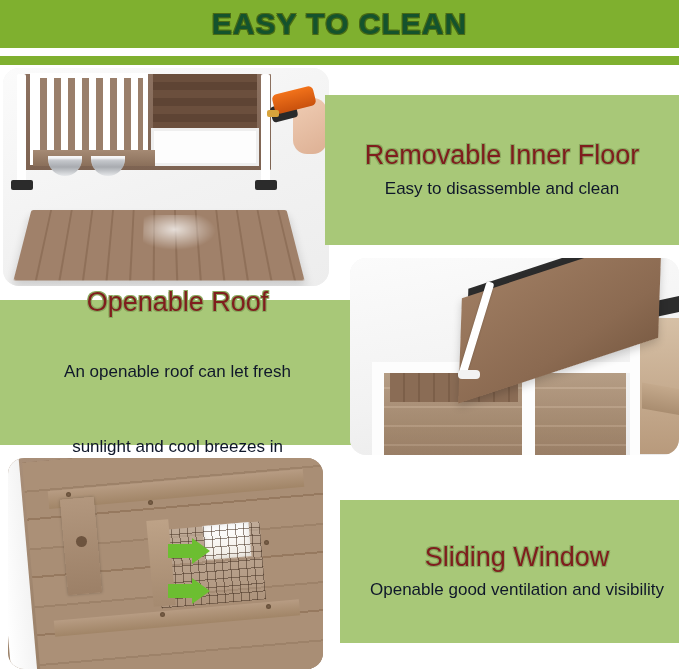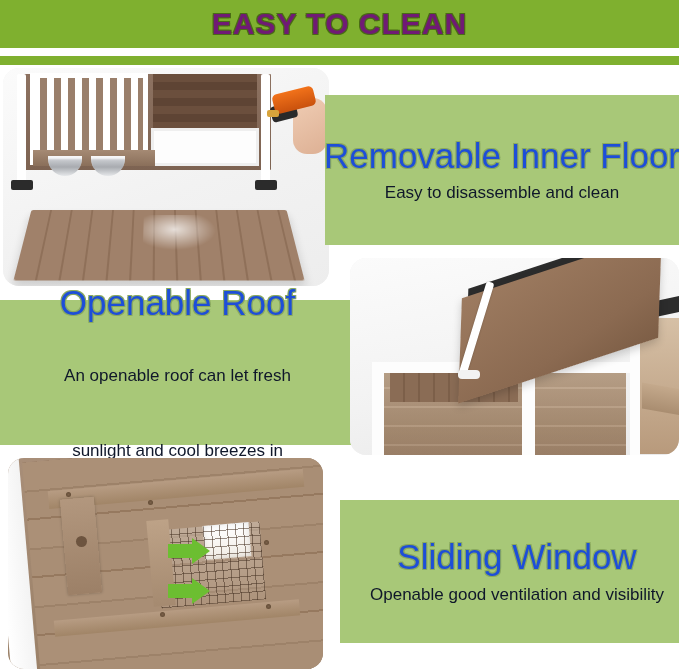--- a/index.html
+++ b/index.html
@@ -9,40 +9,40 @@
     font-family:"Liberation Sans", sans-serif;
     position:relative;
   }
   
   .header-banner{
     position:absolute;left:0;top:0;width:679px;height:48px;
     background:#7fb02f;
     display:flex;align-items:center;justify-content:center;
   }
   .header-title{
-    font-size:30px;font-weight:bold;color:#701a75;letter-spacing:1px;
+    font-size:30px;font-weight:bold;color:#14532d;letter-spacing:1px;
     text-shadow:
       -1px -1px 0 #4a6b15, 1px -1px 0 #4a6b15,
       -1px  1px 0 #4a6b15, 1px  1px 0 #4a6b15;
   }
   .header-rule{
     position:absolute;left:0;top:56px;width:679px;height:9px;background:#7fb02f;
   }
 
   
   .photo-panel{
     position:absolute;overflow:hidden;background:#f4f4f4;
     border-radius:16px;
   }
   .green-panel{
     position:absolute;background:#a8c878;
     display:flex;flex-direction:column;align-items:center;justify-content:center;
   }
   .gp-title{
-    color:#1d4ed8;font-size:35px;font-weight:normal;line-height:1.1;
+    color:#7f1d1d;font-size:27px;font-weight:normal;line-height:1.1;
     text-shadow:
       -1px -1px 0 #8aa95f, 1px -1px 0 #8aa95f,
       -1px  1px 0 #8aa95f, 1px  1px 0 #8aa95f;
     text-align:center;white-space:nowrap;
   }
   .gp-sub{
     color:#0f172a;font-size:17px;line-height:1.25;text-align:center;margin-top:7px;
   }
 
   

